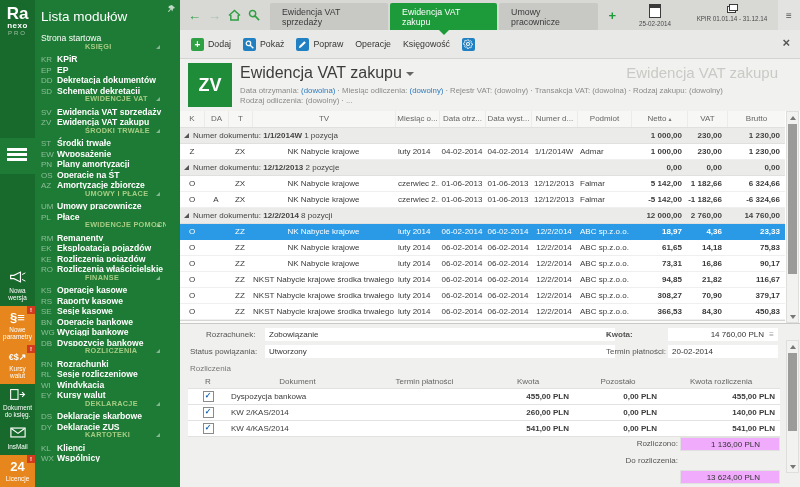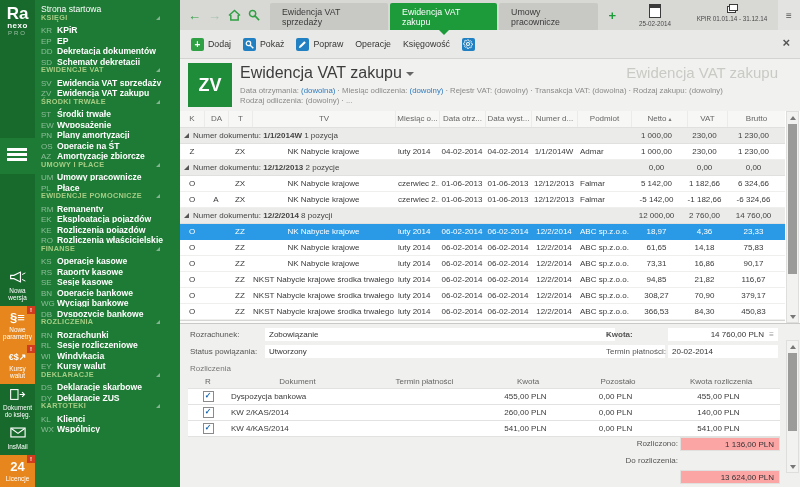--- a/index.html
+++ b/index.html
@@ -24,21 +24,21 @@
   .rb-label{font-size:6.4px;line-height:7px;white-space:pre-line;}
   .rb-alert{position:absolute;top:0;right:0;width:8px;height:8px;background:#d13c1e;color:#fff;
             font-size:6px;line-height:8px;font-weight:bold;}
   
   .sidebar{position:absolute;left:35px;top:0;width:145px;height:487px;background:#1e7b35;z-index:2;}
   .sb-head{position:relative;padding:7px 6px 4px 6px;}
   .sb-title{color:#fff;font-size:13.5px;font-weight:300;}
   .pin{position:absolute;right:4px;top:4px;opacity:.85;cursor:pointer;}
   .sb-list{padding:2px 14px 0 6px;}
   .sb-row{line-height:10.5px;height:10.5px;white-space:nowrap;overflow:hidden;cursor:pointer;}
-  .sb-sec{color:#a6cc84;font-size:7.3px;font-weight:bold;letter-spacing:.3px;position:relative;}
+  .sb-sec{color:#a6cc84;font-size:7.3px;font-weight:bold;letter-spacing:.3px;position:relative;margin-left:44px;}
   .sb-sec .tri{position:absolute;right:6px;top:3px;width:0;height:0;
                border-bottom:4px solid rgba(255,255,255,.45);border-left:4px solid transparent;}
   .sb-code{display:inline-block;width:16px;color:rgba(255,255,255,.48);font-size:8px;}
   .sb-label{color:#fff;font-size:8.6px;font-weight:bold;}
   .sb-row.home .sb-label{font-weight:normal;}
   
   .main{position:absolute;left:180px;top:0;width:620px;height:487px;}
   
   .tabstrip{position:relative;height:30px;background:#d8d8d5;display:flex;align-items:stretch;}
   .navicons{display:flex;align-items:center;gap:7px;padding:0 10px 0 8px;}
@@ -86,21 +86,21 @@
   
   .grid-area{position:relative;height:212px;background:#fff;}
   .trow{display:grid;grid-template-columns:24px 24px 24px 1fr 44px 46px 46px 46px 54px 56px 40px 58px;
         width:605px;font-size:8px;color:#3a3a3a;}
   .thead .trow{height:16px;line-height:16px;color:#666;background:#f7f7f5;border-bottom:1px solid #e0e0de;}
   .thead .cell{text-align:center;border-left:1px solid #ebebe9;cursor:pointer;overflow:hidden;white-space:nowrap;}
   .thead .cell:first-child{border-left:none;}
   .sort-arrow{font-size:6px;color:#777;margin-left:2px;}
   .drow{height:15px;line-height:15px;border-bottom:1px solid #efefed;cursor:pointer;background:#fff;}
   .drow .cell{overflow:hidden;white-space:nowrap;}
-  .cell.c{text-align:center;} .cell.r{text-align:center;padding-right:5px;} .cell.l{text-align:left;padding-left:3px;}
+  .cell.c{text-align:center;} .cell.r{text-align:right;padding-right:5px;font-weight:bold;} .cell.l{text-align:left;padding-left:3px;}
   .drow.sel{background:#2a9ae6;color:#fff;border-bottom-color:#2a9ae6;}
   .grow{height:15px;line-height:15px;background:#ebebe9;border-bottom:1px solid #e0e0de;cursor:pointer;color:#444;}
   .gcell{grid-column:1/10;padding-left:4px;white-space:nowrap;overflow:hidden;}
   .gtri{display:inline-block;width:0;height:0;margin-right:4px;
         border-bottom:5px solid #555;border-left:5px solid transparent;}
   .gnum{font-weight:bold;}
   .tsum .trow{height:16px;line-height:16px;background:#fbfbfa;border-top:1px solid #d6d6d4;font-weight:bold;color:#333;}
   
   .vscroll{position:absolute;width:13px;background:#f2f2f0;border:1px solid #dededc;box-sizing:border-box;}
   .vs-up,.vs-down{position:absolute;left:0;width:11px;height:11px;cursor:pointer;}
@@ -126,22 +126,22 @@
   .roz-label{position:absolute;left:10px;top:40px;font-size:8px;color:#777;}
   .roz-table{position:absolute;left:8px;top:51px;width:592px;}
   .rrow{display:grid;grid-template-columns:40px 1fr 115px 92px 88px 118px;font-size:8px;color:#3a3a3a;}
   .rhead .rrow{height:13px;line-height:13px;color:#666;}
   .rhead .cell{text-align:center;}
   .rbody .rrow{height:15px;line-height:15px;background:#fff;border-bottom:1px solid #e2e2e0;cursor:pointer;}
   .rbody .rrow:first-child{border-top:1px solid #e2e2e0;}
   .chk{width:9px;height:9px;background:#fff;border:1px solid #8a8a8a;margin:2px auto 0;
        font-size:8px;line-height:8px;color:#1463ae;text-align:center;font-weight:bold;cursor:pointer;}
   .roz-sum-label{position:absolute;font-size:8px;color:#555;width:90px;text-align:right;line-height:14px;}
-  .roz-sum-val{position:absolute;height:14px;width:100px;background:#fca5a5;border:1px solid #e0e0de;
-       font-size:8px;color:#333;line-height:13px;text-align:right;padding-right:5px;box-sizing:border-box;}
+  .roz-sum-val{position:absolute;height:14px;width:100px;background:#f0abfc;border:1px solid #e0e0de;
+       font-size:8px;color:#333;line-height:13px;text-align:right;padding-right:19px;box-sizing:border-box;}
   svg{display:block;margin:0 auto;}
 </style>
 </head>
 <body>
 
 <div class="screen">
 
   <aside class="rail">
     <div class="logo">
       <div class="logo-ra">Ra</div>
@@ -199,20 +199,28 @@
       </div>
       <div class="rb orange">
         <div class="rb-alert">!</div>
         <div class="rb-ic big">24</div>
         <div class="rb-label">Licencje</div>
       </div>
     </div>
   </aside>
 
   <nav class="sidebar">
+    <div class="sb-head">
+      <span class="sb-title">Lista modułów</span>
+      <span class="pin">
+        <svg width="9" height="9" viewBox="0 0 10 10">
+            <path d="M5.5 1l3.5 3.5-2 .4-1.3 3.4-1.1-2.4L2 8.9 1.1 8l2.8-2.6L1.6 4.3l.5-2z" fill="#fff" opacity=".85"></path>
+          </svg>
+      </span>
+    </div>
     <div class="sb-list" id="sb-list">
         <div class="sb-row home"><span class="sb-label">Strona startowa</span></div>
         <div class="sb-row sb-sec">KSIĘGI<span class="tri"></span></div>
         <div class="sb-row"><span class="sb-code">KR</span><span class="sb-label">KPiR</span></div>
         <div class="sb-row"><span class="sb-code">EP</span><span class="sb-label">EP</span></div>
         <div class="sb-row"><span class="sb-code">DD</span><span class="sb-label">Dekretacja dokumentów</span></div>
         <div class="sb-row"><span class="sb-code">SD</span><span class="sb-label">Schematy dekretacji</span></div>
         <div class="sb-row sb-sec">EWIDENCJE VAT<span class="tri"></span></div>
         <div class="sb-row"><span class="sb-code">SV</span><span class="sb-label">Ewidencja VAT sprzedaży</span></div>
         <div class="sb-row"><span class="sb-code">ZV</span><span class="sb-label">Ewidencja VAT zakupu</span></div>
@@ -511,27 +519,27 @@
         </div>
       <div class="vscroll sb-main">
         <div class="vs-up"></div>
         <div class="vs-thumb" style="top:12px;height:150px;"></div>
         <div class="vs-down"></div>
       </div>
     </div>
 
     <div class="detail">
       <div class="dbody">
-        <div class="fld-label" style="left:10px;top:4px;">Rozrachunek:</div>
+        <div class="fld-label" style="left:26px;top:4px;">Rozrachunek:</div>
         <div class="fld" style="left:85px;top:4px;width:350px;">
           <span>Zobowiązanie</span>
           <span class="lines">≡</span>
         </div>
         <div class="fld-label" style="left:10px;top:21px;">Status powiązania:</div>
-        <div class="fld" style="left:85px;top:21px;width:400px;">
+        <div class="fld" style="left:85px;top:21px;width:350px;">
           <span>Utworzony</span>
         </div>
         <div class="fld-label" style="left:426px;top:4px;font-weight:bold;">Kwota:</div>
         <div class="fld ralign" style="left:488px;top:4px;width:110px;">
           <span>14 760,00 PLN</span>
           <span class="lines">≡</span>
         </div>
         <div class="fld-label" style="left:426px;top:21px;">Termin płatności:</div>
         <div class="fld" style="left:488px;top:21px;width:110px;">
           <span>20-02-2014</span>

